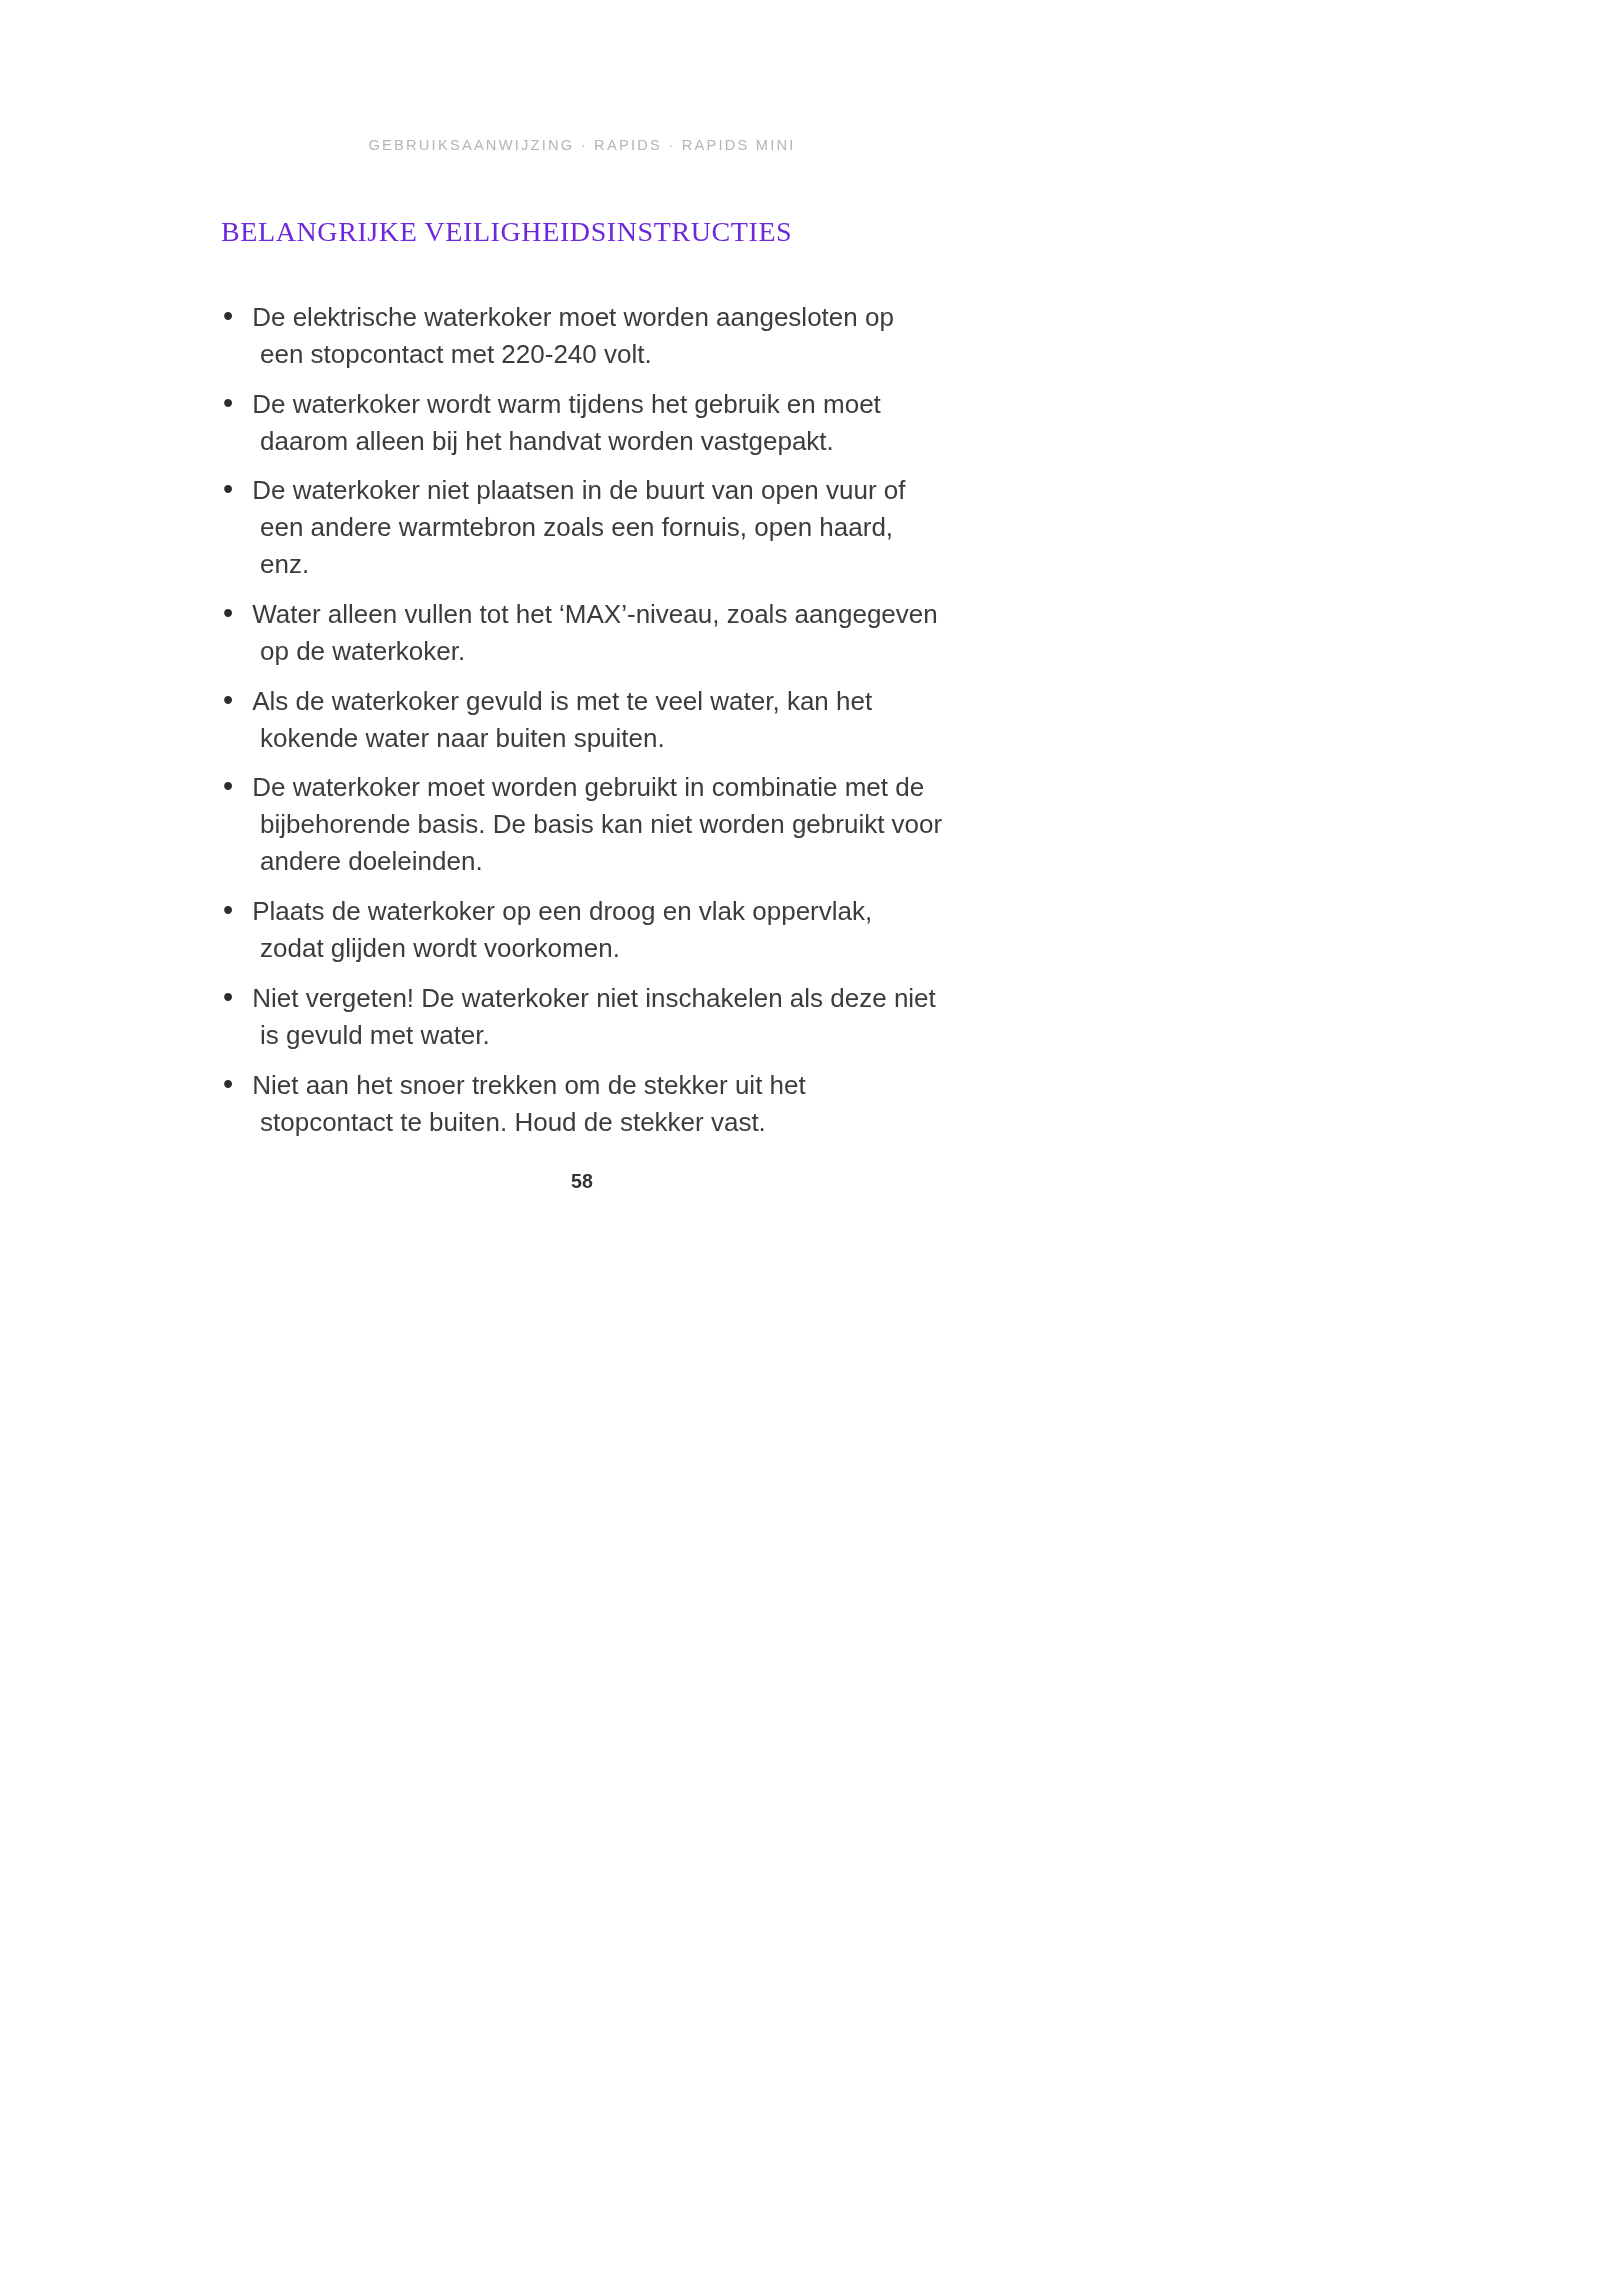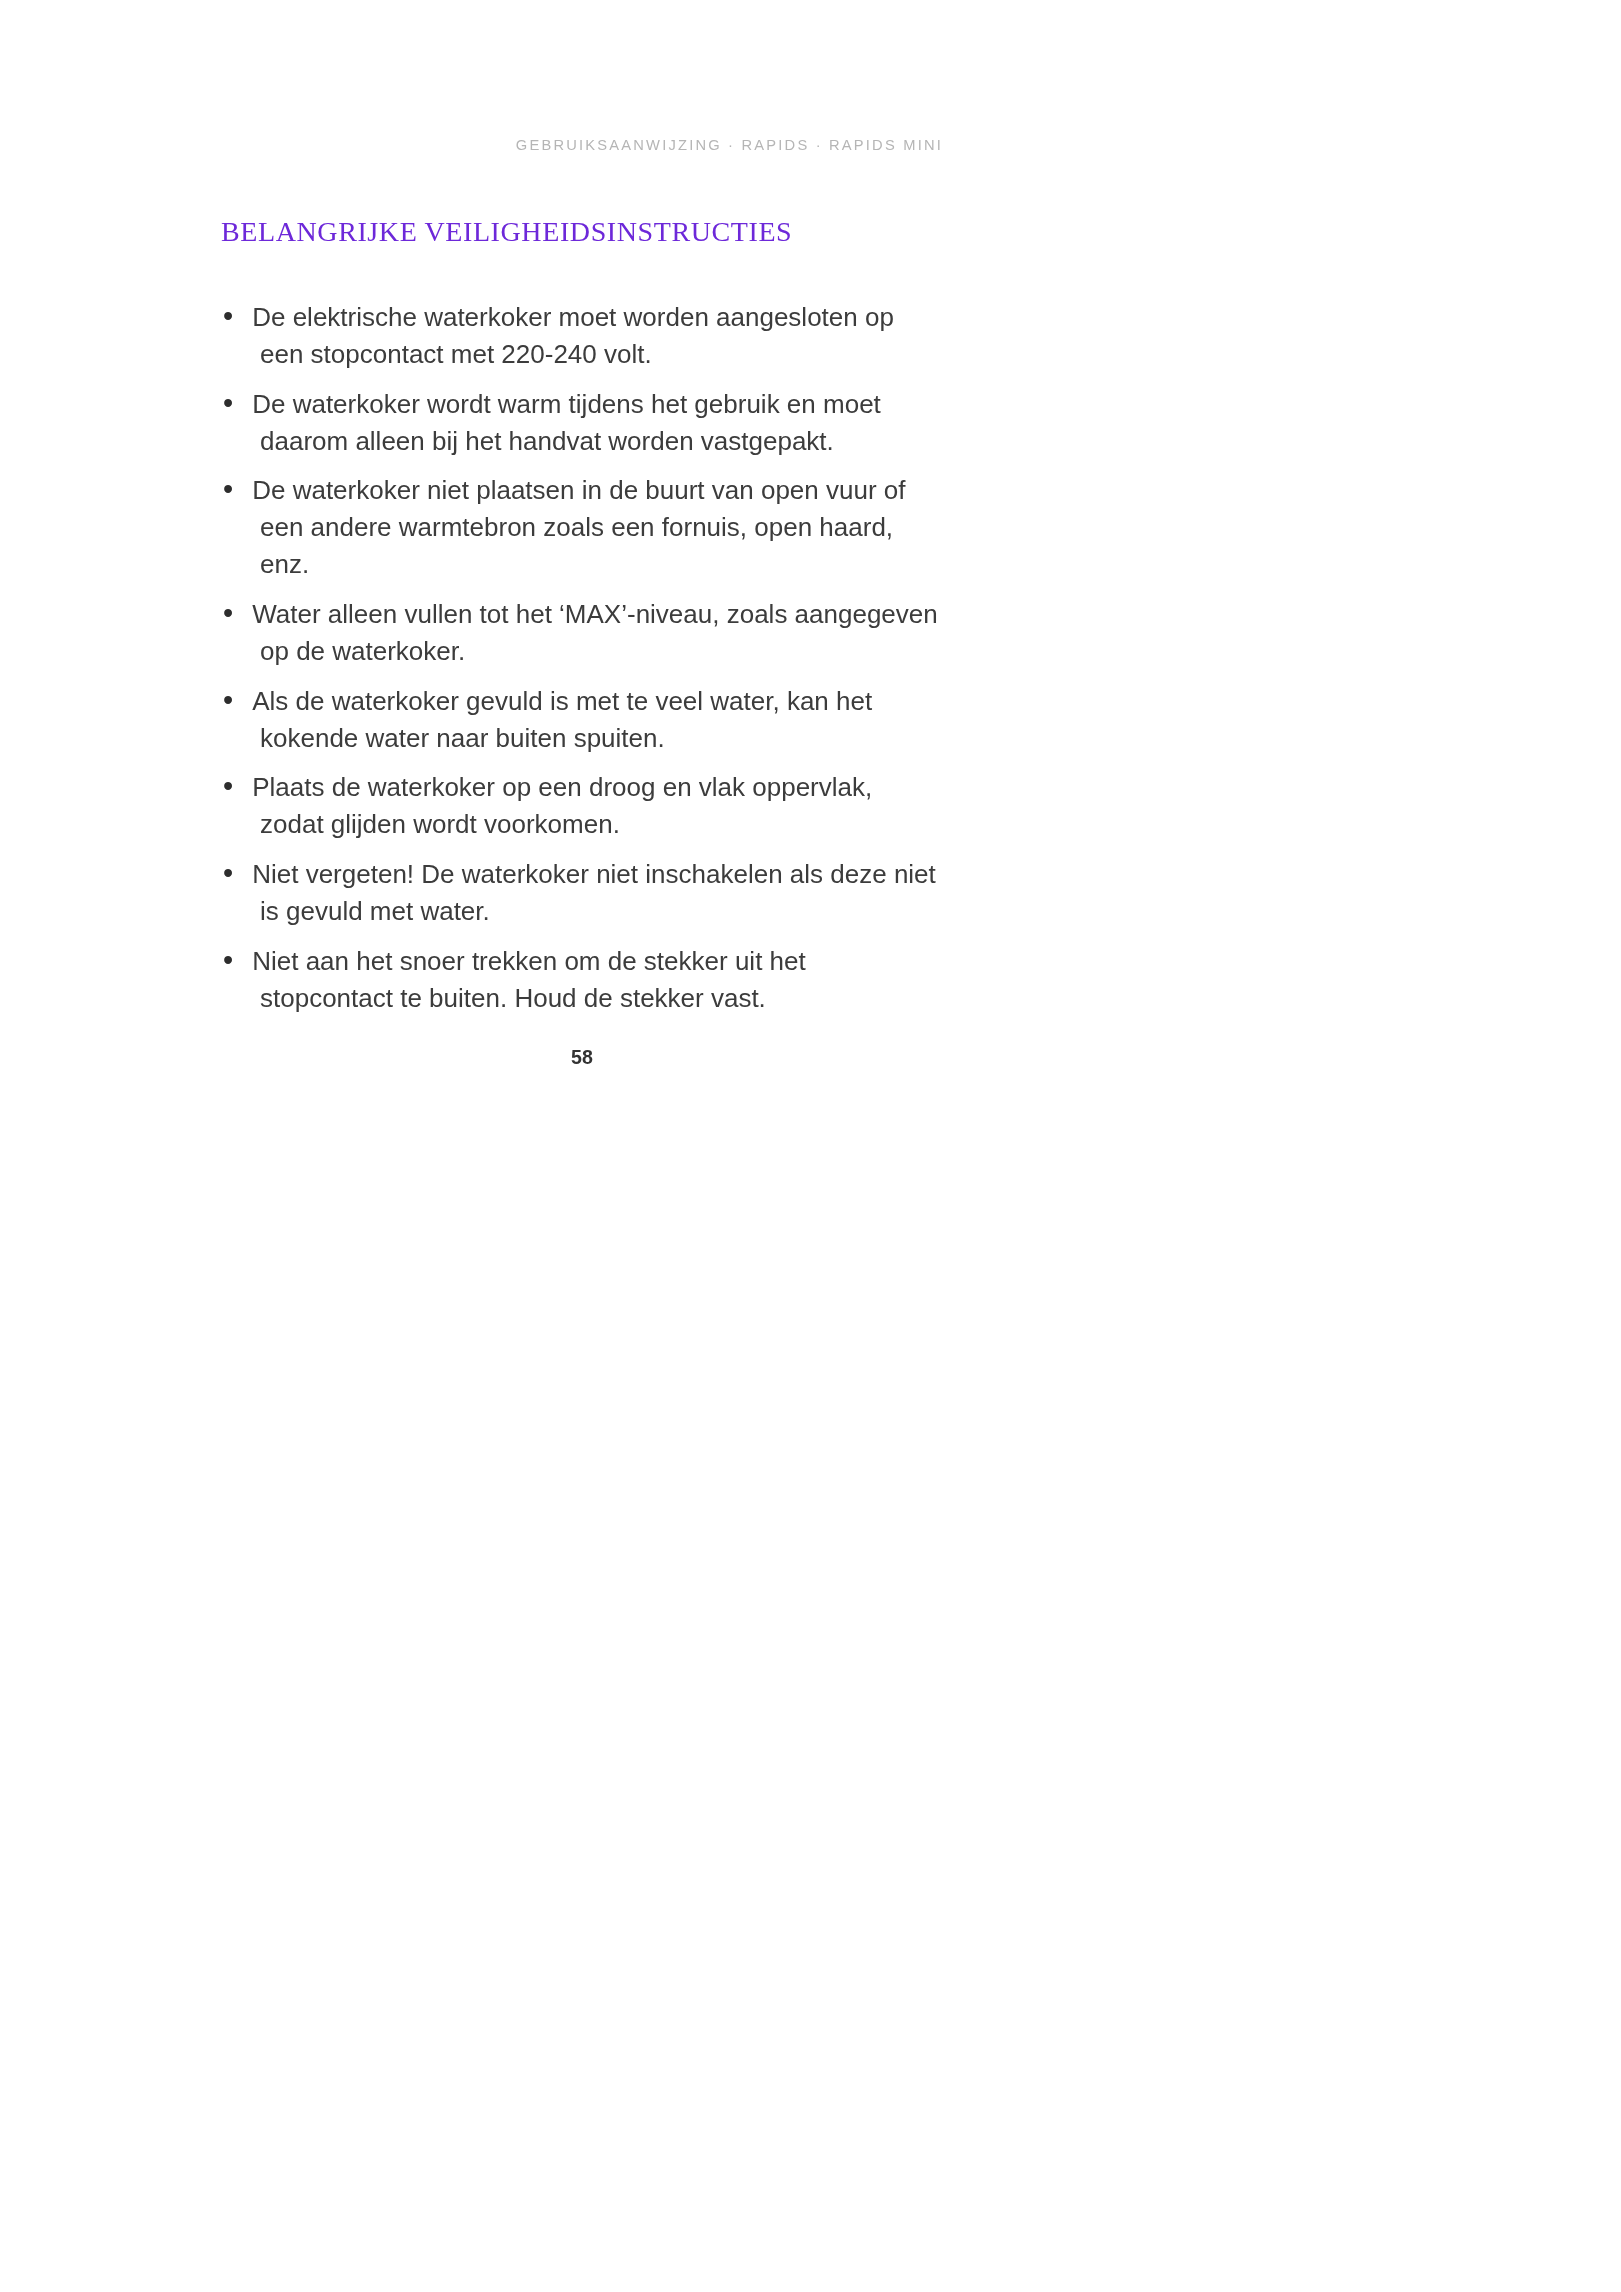--- a/index.html
+++ b/index.html
@@ -14,21 +14,21 @@
     font-family: "Liberation Sans", sans-serif;
     color: #3c3c3c;
   }
   .page {
     position: absolute;
     left: 221px;
     top: 137px;
     width: 722px;
   }
   .doc-header {
-    text-align: right;
+    text-align: center;
     font-size: 14.7px;
     letter-spacing: 2.2px;
     color: #b5b5b5;
     font-weight: 400;
     text-transform: uppercase;
   }
   .doc-title {
     margin: 63px 0 0 0;
     font-family: "Liberation Serif", serif;
     font-weight: 400;
@@ -76,20 +76,21 @@
   <div class="doc-header">GEBRUIKSAANWIJZING · RAPIDS · RAPIDS MINI</div>
 
   <h1 class="doc-title">BELANGRIJKE VEILIGHEIDSINSTRUCTIES</h1>
 
   <ul class="safety-list">
     <li>De elektrische waterkoker moet worden aangesloten op een stopcontact met 220-240 volt.</li>
     <li>De waterkoker wordt warm tijdens het gebruik en moet daarom alleen bij het handvat worden vastgepakt.</li>
     <li>De waterkoker niet plaatsen in de buurt van open vuur of een andere warmtebron zoals een fornuis, open haard, enz.</li>
     <li>Water alleen vullen tot het ‘MAX’-niveau, zoals aangegeven op de waterkoker.</li>
     <li>Als de waterkoker gevuld is met te veel water, kan het kokende water naar buiten spuiten.</li>
+    <li>De waterkoker moet worden gebruikt in combinatie met de bijbehorende basis. De basis kan niet worden gebruikt voor andere doeleinden.</li>
     <li>Plaats de waterkoker op een droog en vlak oppervlak, zodat glijden wordt voorkomen.</li>
     <li>Niet vergeten! De waterkoker niet inschakelen als deze niet is gevuld met water.</li>
     <li>Niet aan het snoer trekken om de stekker uit het stopcontact te buiten. Houd de stekker vast.</li>
   </ul>
 
   <div class="page-number">58</div>
 
 </div>
 
 

